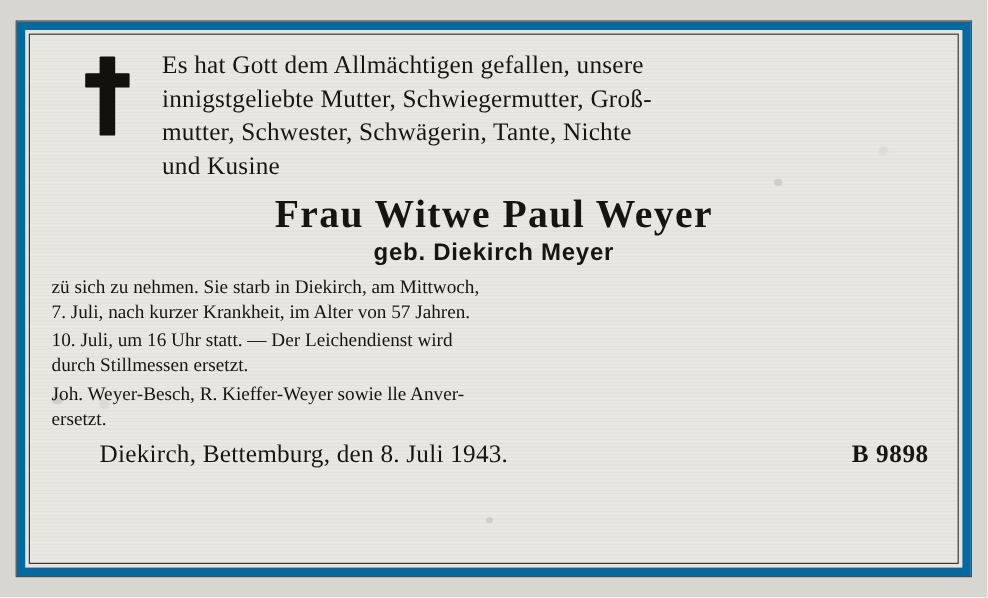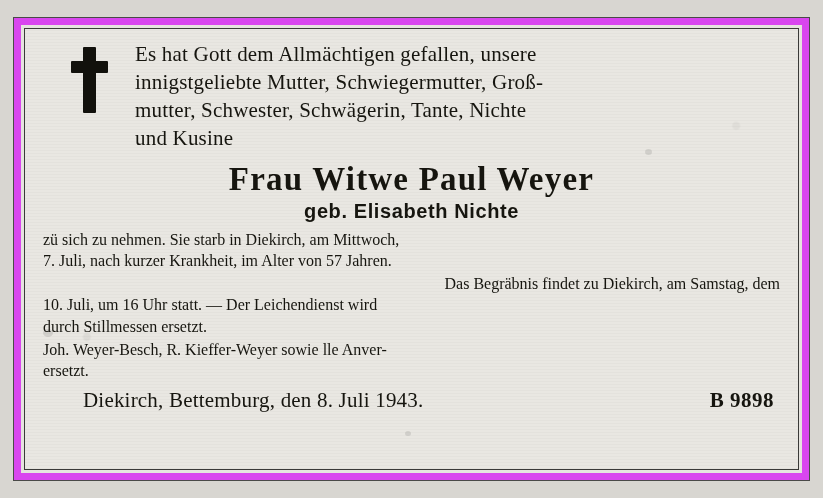--- a/index.html
+++ b/index.html
@@ -33,21 +33,21 @@
   }
 
   
   .notice-frame {
     position: absolute;
     left: 14px;
     top: 18px;
     width: 795px;
     height: 462px;
     background: #e6e4df;
-    border: 7px solid #d946ef;
+    border: 7px solid #0369a1;
     box-sizing: border-box;
     box-shadow: 0 0 0 1px #4a4a48;
   }
   .notice-inner {
     position: absolute;
     inset: 3px;
     border: 1px solid #3a3a38;
     background: #e9e7e2;
     box-sizing: border-box;
     overflow: hidden;
@@ -212,38 +212,37 @@
             </span>
             <span class="line justify">
               <span>mutter, Schwester, Schwägerin, Tante, Nichte</span>
             </span>
             <span class="line">und Kusine</span>
           </div>
         </div>
 
         <div class="name-block">
           <div class="deceased-name">Frau Witwe Paul Weyer</div>
-          <div class="maiden-name">geb. Elisabeth Nichte</div>
+          <div class="maiden-name">geb. Diekirch Meyer</div>
         </div>
 
         <div class="body-text">
 
           <p class="para">
             <span class="line justify">
               <span>zü sich zu nehmen. Sie starb in Diekirch, am Mittwoch,</span>
             </span>
             <span class="line justify">
               <span>7. Juli, nach kurzer Krankheit, im Alter von 57 Jahren.</span>
             </span>
           </p>
 
           <p class="para">
             <span class="line justify">
               <span class="indent-first"></span>
-              <span>Das Begräbnis findet zu Diekirch, am Samstag, dem</span>
             </span>
             <span class="line justify">
               <span>10. Juli, um 16 Uhr statt. — Der Leichendienst wird</span>
             </span>
             <span class="line">durch Stillmessen ersetzt.</span>
           </p>
 
           <p class="para">
             <span class="line justify">
               <span class="indent-first"></span>

